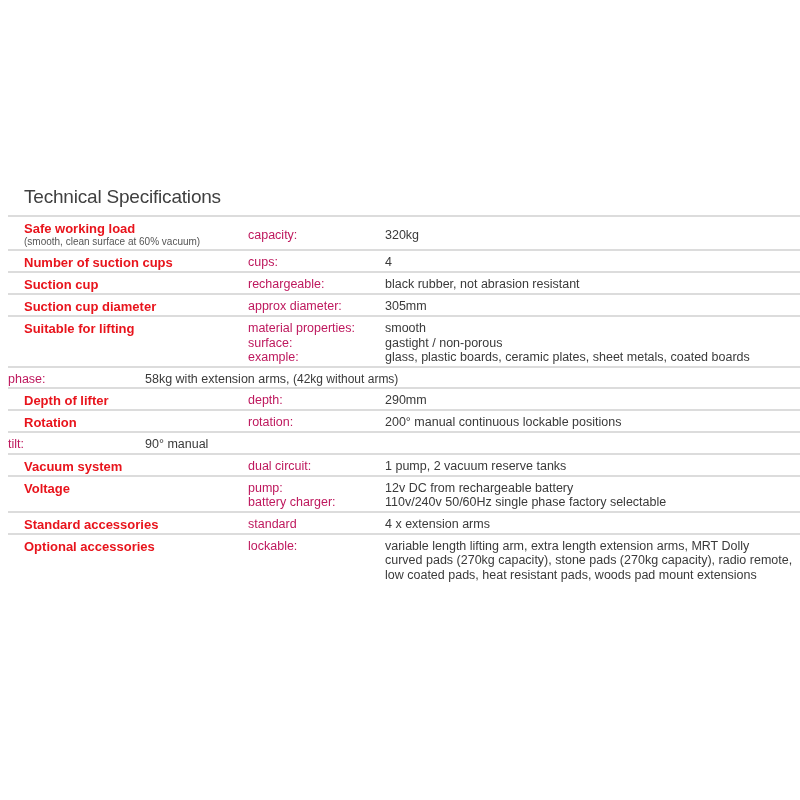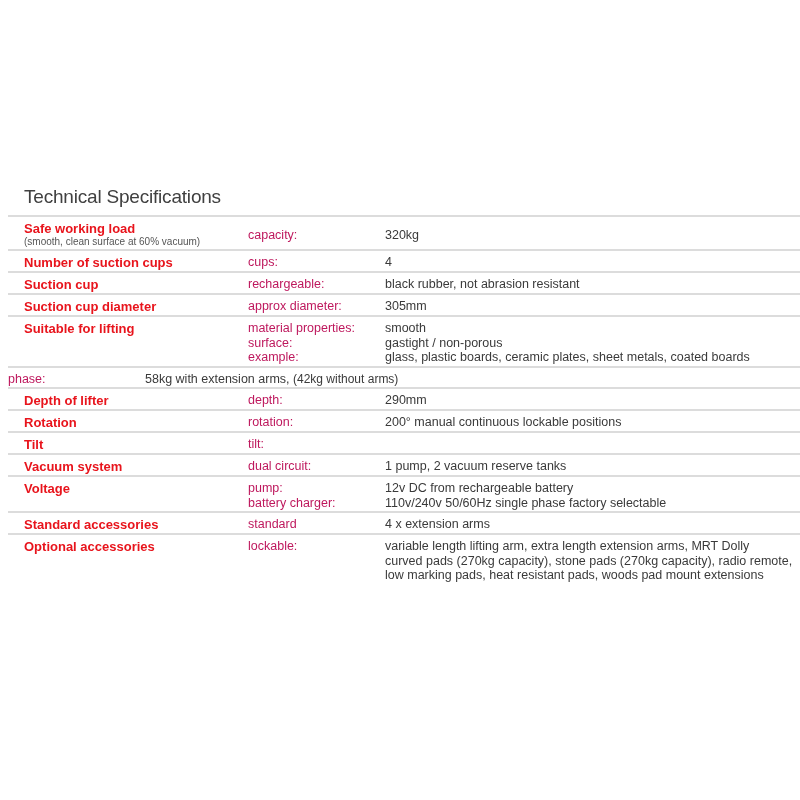--- a/index.html
+++ b/index.html
@@ -127,25 +127,25 @@
       </div>
     <div class="col-keys">
         <span class="key">rotation:</span>
       </div>
     <div class="col-vals">
         <span class="val">200° manual continuous lockable positions</span>
       </div>
   </div>
 
   <div class="row">
-    <div class="col-label">
-        <span class="label">Tilt</span>
-      </div>
     <div class="col-keys">
         <span class="key">tilt:</span>
+      </div>
+    <div class="col-vals">
+        <span class="val">90° manual</span>
       </div>
   </div>
 
   <div class="row">
     <div class="col-label">
         <span class="label">Vacuum system</span>
       </div>
     <div class="col-keys">
         <span class="key">dual circuit:</span>
       </div>
@@ -183,17 +183,17 @@
   <div class="row last">
     <div class="col-label">
         <span class="label">Optional accessories</span>
       </div>
     <div class="col-keys">
         <span class="key">lockable:</span>
       </div>
     <div class="col-vals">
       <span class="val">variable length lifting arm, extra length extension arms, MRT Dolly</span>
       <span class="val">curved pads (270kg capacity), stone pads (270kg capacity), radio remote,</span>
-      <span class="val">low marking pads, heat resistant pads, woods pad mount extensions</span>
+      <span class="val">low coated pads, heat resistant pads, woods pad mount extensions</span>
     </div>
   </div>
 
 </div>
 
 </body></html>

